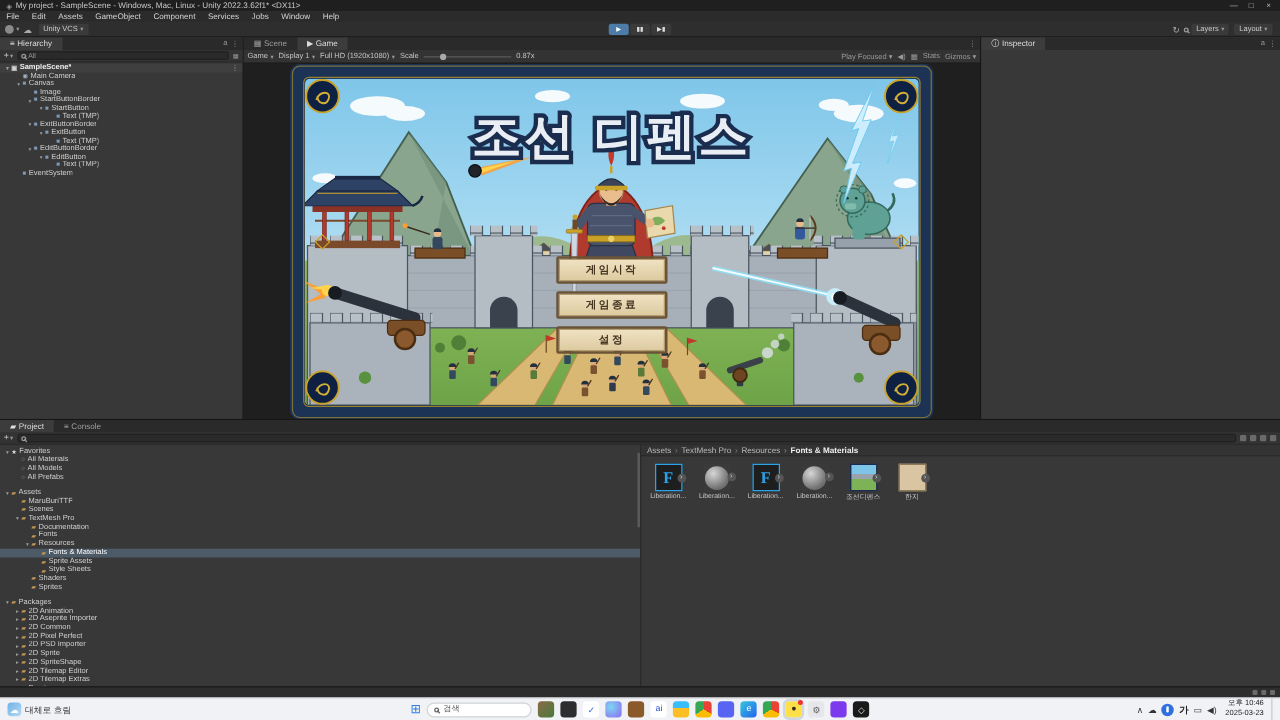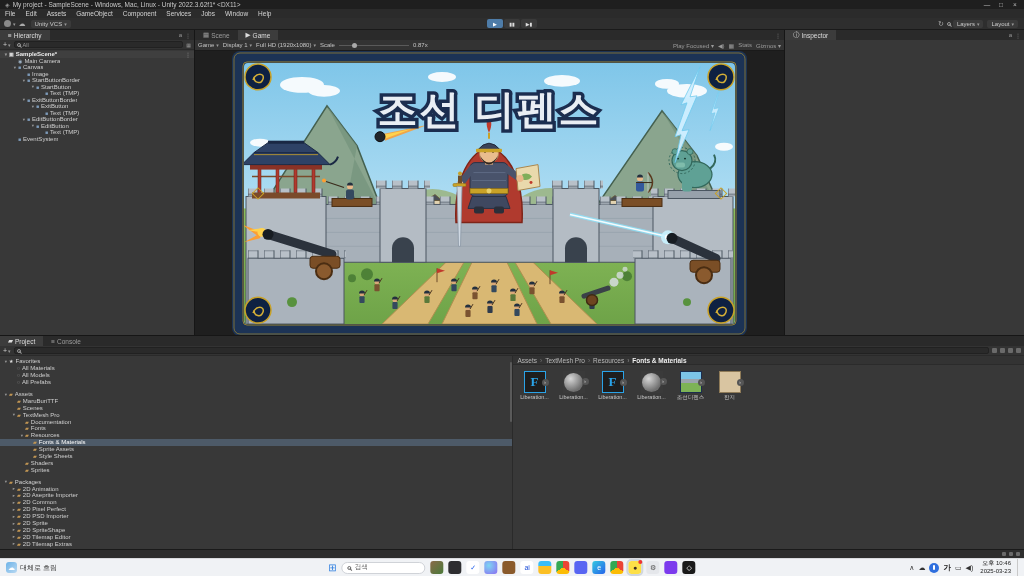--- a/index.html
+++ b/index.html
@@ -577,20 +577,26 @@
                   <path d="M-5,3 C-2,-5 7,-4 5,2 C3,8 -4,6 -4,0" stroke="#d4af37" stroke-width="1.5" fill="none"></path>
                 </g>
               <g transform="translate(489,260)">
                   <circle r="13" fill="#0e2142" stroke="#c9a227" stroke-width="1.5"></circle>
                   <path d="M-5,3 C-2,-5 7,-4 5,2 C3,8 -4,6 -4,0" stroke="#d4af37" stroke-width="1.5" fill="none"></path>
                 </g>
               <rect x="22" y="139" width="8" height="8" transform="rotate(45 26 143)" fill="none" stroke="#c9a227"></rect>
               <rect x="485" y="139" width="8" height="8" transform="rotate(45 489 143)" fill="none" stroke="#c9a227"></rect>
             </g>
           </svg>
+          <div class="menu-btns">
+
+          <div class="gbtn">게임시작</div>
+              <div class="gbtn">게임종료</div>
+              <div class="gbtn">설정</div>
+            </div>
         </div>
       </div>
     </div>
 
     <div class="inspector">
       <div class="panel-tabs">
         <span class="ptab active">ⓘ <span>Inspector</span></span>
         <span class="pt-extra">
             <span>a</span>
             <span>⋮</span>

